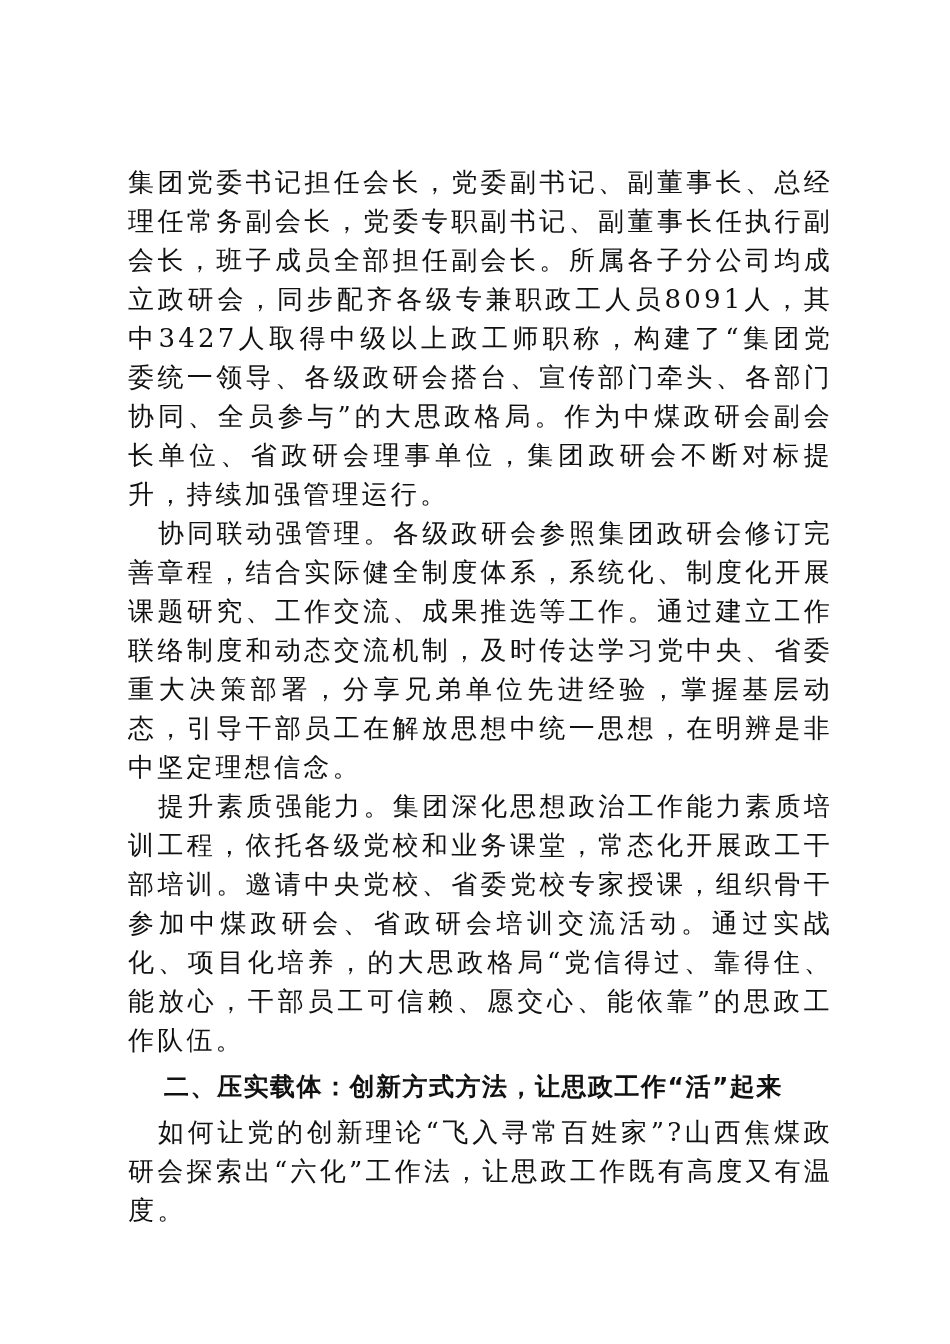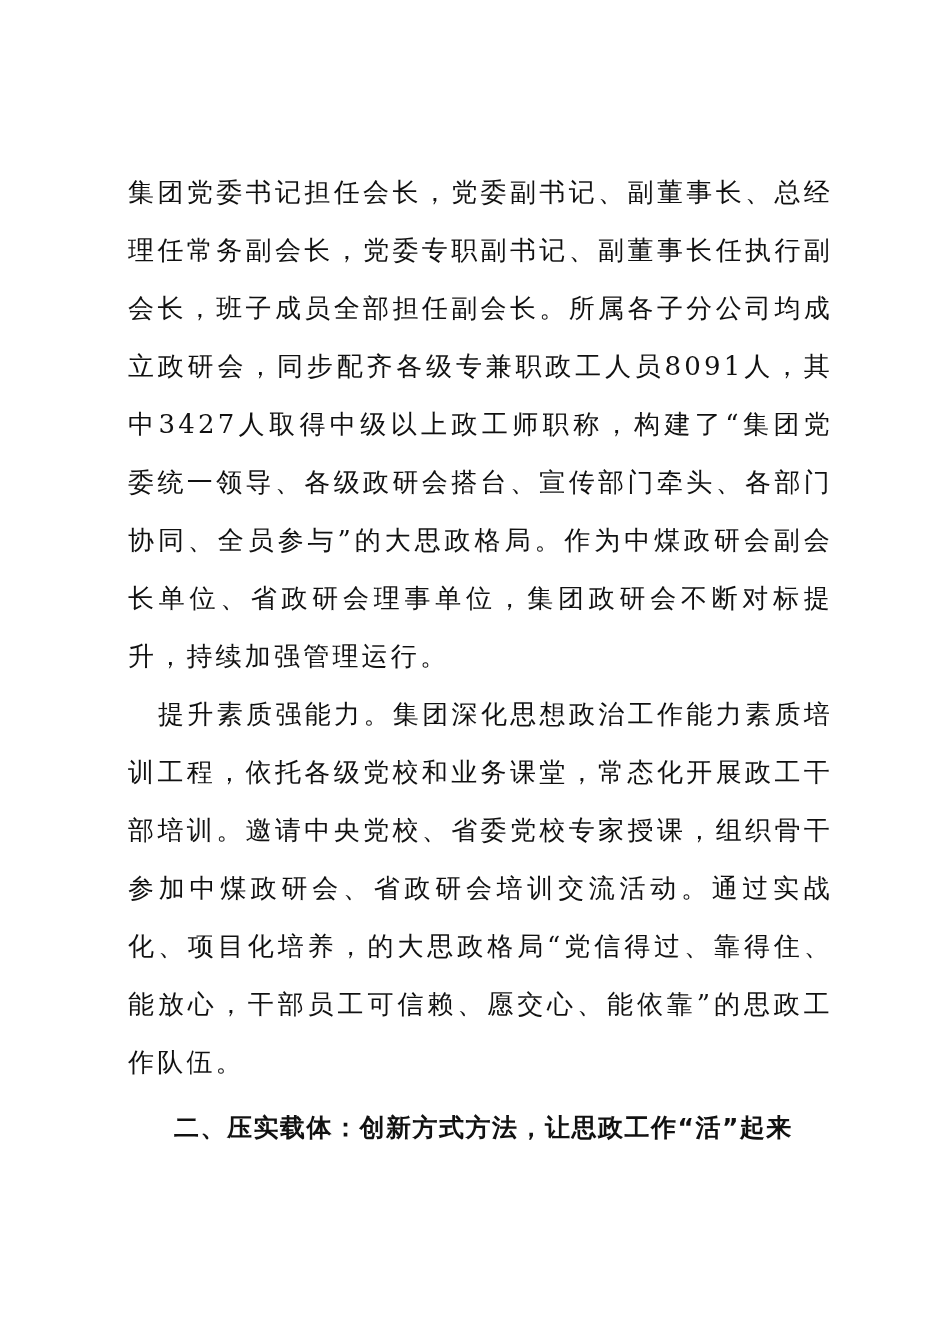--- a/index.html
+++ b/index.html
@@ -17,39 +17,41 @@
     }
     .page {
       position: absolute;
       left: 128px;
       top: 163px;
       width: 705px;
     }
     .para {
       margin: 0;
       font-size: 26px;
-      line-height: 58px;
+      line-height: 39px;
       letter-spacing: 3.2px;
       text-align: justify;
       text-justify: inter-character;
       word-break: break-all;
     }
     .indent {
       text-indent: 30px;
     }
     .heading {
-      margin: 16px;
+      margin: 6px;
       font-family: "DejaVu Sans", "Liberation Sans", sans-serif;
       font-weight: bold;
       font-size: 25px;
       line-height: 41.2px;
       letter-spacing: 1.5px;
       text-indent: 30px;
     }
   </style>
 </head>
 <body>
 
 <div class="page">
   <p class="para">集团党委书记担任会长，党委副书记、副董事长、总经理任常务副会长，党委专职副书记、副董事长任执行副会长，班子成员全部担任副会长。所属各子分公司均成立政研会，同步配齐各级专兼职政工人员8091人，其中3427人取得中级以上政工师职称，构建了“集团党委统一领导、各级政研会搭台、宣传部门牵头、各部门协同、全员参与”的大思政格局。作为中煤政研会副会长单位、省政研会理事单位，集团政研会不断对标提升，持续加强管理运行。</p>
+  <p class="para indent">协同联动强管理。各级政研会参照集团政研会修订完善章程，结合实际健全制度体系，系统化、制度化开展课题研究、工作交流、成果推选等工作。通过建立工作联络制度和动态交流机制，及时传达学习党中央、省委重大决策部署，分享兄弟单位先进经验，掌握基层动态，引导干部员工在解放思想中统一思想，在明辨是非中坚定理想信念。</p>
   <p class="para indent">提升素质强能力。集团深化思想政治工作能力素质培训工程，依托各级党校和业务课堂，常态化开展政工干部培训。邀请中央党校、省委党校专家授课，组织骨干参加中煤政研会、省政研会培训交流活动。通过实战化、项目化培养，的大思政格局“党信得过、靠得住、能放心，干部员工可信赖、愿交心、能依靠”的思政工作队伍。</p>
   <p class="heading">二、压实载体：创新方式方法，让思政工作“活”起来</p>
+  <p class="para indent">如何让党的创新理论“飞入寻常百姓家”?山西焦煤政研会探索出“六化”工作法，让思政工作既有高度又有温度。</p>
 </div>
 
 </body></html>

